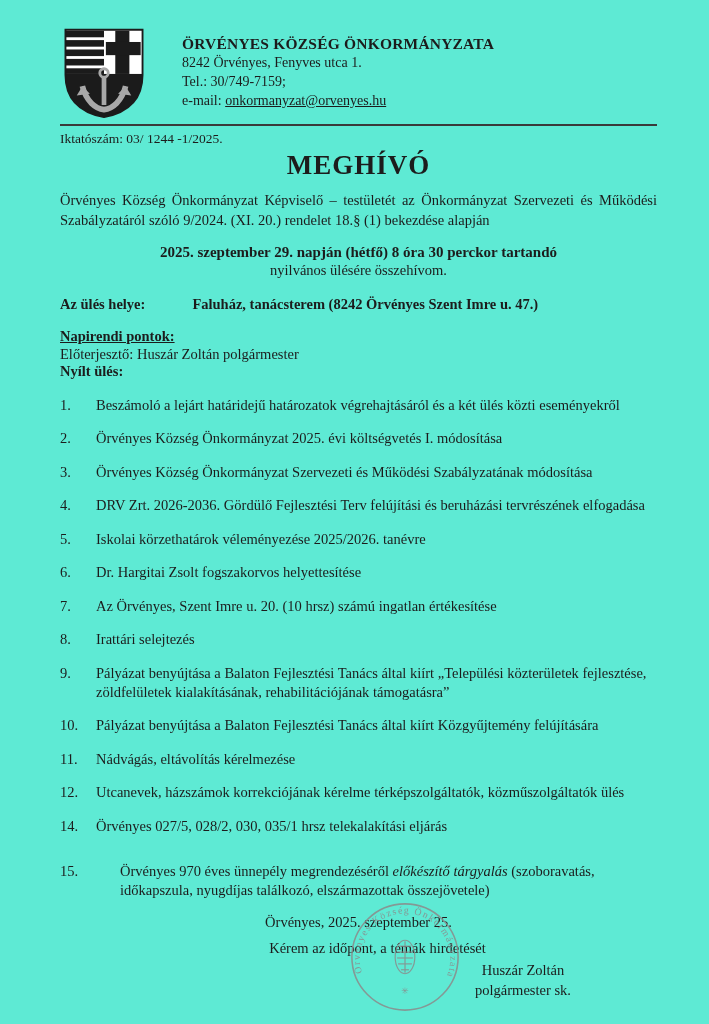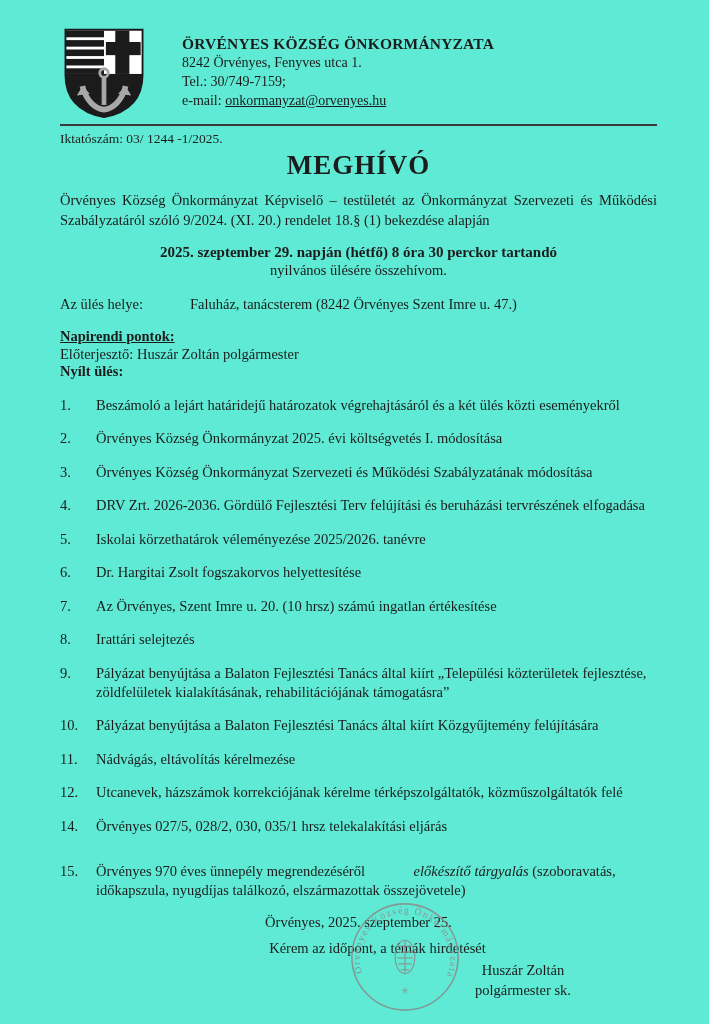--- a/index.html
+++ b/index.html
@@ -20,34 +20,34 @@
   .org-name{font-weight:bold;font-size:15.5px;letter-spacing:.2px;}
   .email-link{color:#1c1c1c;text-decoration:underline;cursor:pointer;}
   .rule{height:2px;background:#3a3a3a;margin-top:4px;}
   .ref-line{font-size:13.5px;margin-top:5px;font-family:Liberation Serif, serif;}
   
   .doc-title{text-align:center;font-size:27px;font-weight:bold;letter-spacing:1px;margin-top:3px;}
   .intro{font-size:14.5px;line-height:19.5px;text-align:justify;margin-top:10px;}
   .dt-line{font-size:15px;font-weight:bold;text-align:center;margin-top:14px;}
   .type-line{font-size:14.5px;text-align:center;margin-top:1px;}
   
-  .loc-row{margin-top:17px;font-size:14.5px;font-weight:normal;display:flex;}
+  .loc-row{margin-top:17px;font-size:14.5px;font-weight:bold;display:flex;}
   .loc-row .loc-val{margin-left:47px;}
   
   .agenda-head{margin-top:15px;font-size:14.5px;line-height:17.5px;}
   .agenda-head .h1{font-weight:bold;text-decoration:underline;}
   .agenda-head .h2{font-weight:normal;}
   .agenda-head .h3{font-weight:bold;}
   
   .agenda-list{margin-top:15px;font-size:14.5px;}
   .item{display:flex;margin-bottom:14.5px;line-height:19px;}
   .item .num{flex:0 0 36px;}
   .item .txt{flex:1;padding-right:2px;}
-  .item.last{margin-top:26px;}
-  .item .it{font-style:italic;margin-left:45px;}
+  .item.last{margin-top:26px;gap:24px;}
+  .item .it{font-style:italic;}
   
   .closing{position:relative;margin-top:5px;height:150px;font-size:14.5px;}
   .close-date{margin-top:2px;text-align:center;}
   .close-req{margin-top:9px;margin-left:38px;text-align:center;}
   .signature{position:absolute;left:388px;top:46px;width:150px;text-align:center;line-height:20px;}
   .stamp{position:absolute;left:286px;top:-16px;width:118px;height:118px;opacity:.85;}
 </style>
 </head>
 <body>
 
@@ -154,21 +154,21 @@
     <div class="item">
         <span class="num">10.</span>
         <span class="txt">Pályázat benyújtása a Balaton Fejlesztési Tanács által kiírt Közgyűjtemény felújítására</span>
       </div>
     <div class="item">
         <span class="num">11.</span>
         <span class="txt">Nádvágás, eltávolítás kérelmezése</span>
       </div>
     <div class="item">
         <span class="num">12.</span>
-        <span class="txt">Utcanevek, házszámok korrekciójának kérelme térképszolgáltatók, közműszolgáltatók felé</span>
+        <span class="txt">Utcanevek, házszámok korrekciójának kérelme térképszolgáltatók, közműszolgáltatók ülés</span>
       </div>
     <div class="item">
         <span class="num">14.</span>
         <span class="txt">Örvényes 027/5, 028/2, 030, 035/1 hrsz telekalakítási eljárás</span>
       </div>
     <div class="item last">
         <span class="num">15.</span>
         <span class="txt"><span>Örvényes 970 éves ünnepély megrendezéséről </span><span class="it">előkészítő tárgyalás</span><span> (szoboravatás, időkapszula, nyugdíjas találkozó, elszármazottak összejövetele)</span></span>
       </div>
   </div>

